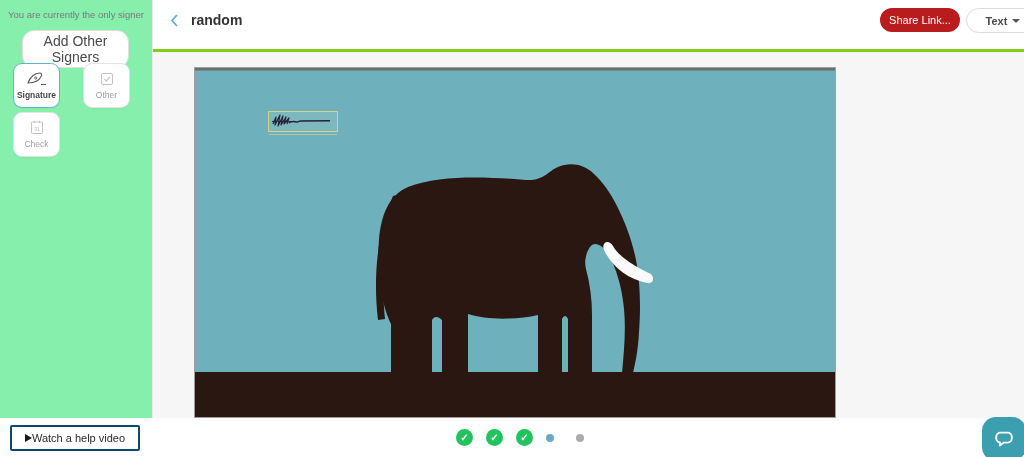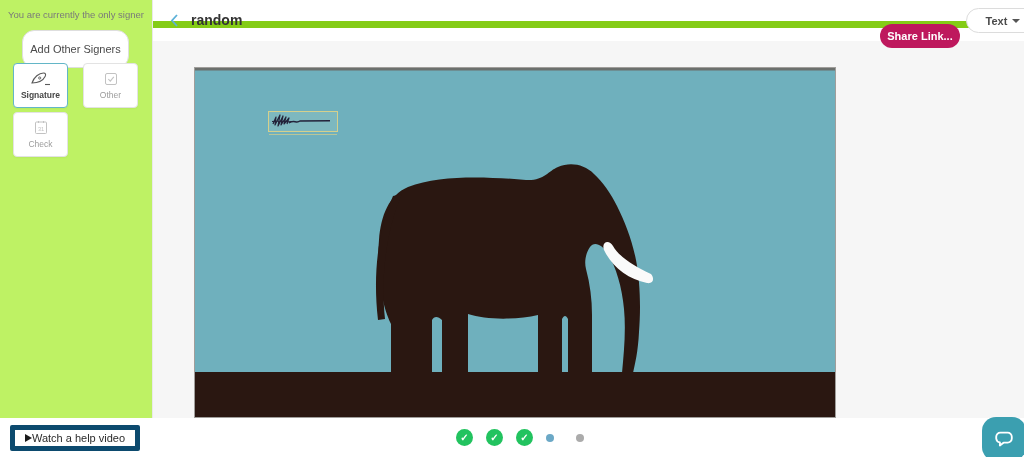--- a/index.html
+++ b/index.html
@@ -3,63 +3,63 @@
 <meta charset="utf-8">
 <style>
   * { margin:0; padding:0; box-sizing:border-box; }
   html,body { background:#fff; }
   .stage {
     position:relative; width:1024px; height:457px; overflow:hidden;
     background:#fff; font-family:"Liberation Sans", sans-serif;
   }
   
   .topbar {
-    position:absolute; left:153px; top:0; width:871px; height:28px;
-    background:#fff; border-bottom:7px solid #84cc16;
+    position:absolute; left:153px; top:0; width:871px; height:52px;
+    background:#fff; border-bottom:3px solid #84cc16;
   }
   .back-btn { position:absolute; left:11px; top:10px; width:20px; height:20px;
     display:flex; align-items:center; justify-content:center; cursor:pointer; }
   .doc-title { position:absolute; left:38px; top:12px; font-size:14px; font-weight:bold; color:#333; }
   .share-link-btn {
-    position:absolute; left:727px; top:24px; width:80px; height:24px;
-    background:#be185d; border:none; border-radius:13px; color:#fff;
-    font-size:11px; font-weight:bold; font-family:inherit; cursor:pointer;
+    position:absolute; left:727px; top:8px; width:80px; height:24px;
+    background:#b91c1c; border:none; border-radius:13px; color:#fff;
+    font-size:11px; font-weight:normal; font-family:inherit; cursor:pointer;
   }
   .share-btn {
     position:absolute; left:813px; top:8px; width:74px; height:25px;
     background:#fff; border:1px solid #dcdcdc; border-radius:13px; color:#4a4a4a;
     font-size:11px; font-weight:bold; font-family:inherit; cursor:pointer;
     display:flex; align-items:center; justify-content:center; gap:5px;
   }
   .caret-down { width:0; height:0; border-left:4px solid transparent;
     border-right:4px solid transparent; border-top:4px solid #555; }
   
   .sidebar { position:absolute; left:0; top:0; width:153px; height:418px;
-    background:#bef264; border-right:1px solid #e9e9e9;text-decoration:underline; }
+    background:#86efac; border-right:1px solid #e9e9e9;text-decoration:underline; }
   .signer-note { position:absolute; left:0; top:9px; width:100%; text-align:center;
     font-size:9.5px; color:#7a7a7a; }
   .add-signers-btn {
     position:absolute; left:22px; top:30px; width:107px; height:38px;
     background:#fff; border:1px solid #dedede; border-radius:12px;
-    font-size:11px; color:#4a4a4a; font-family:inherit; cursor:pointer;
+    font-size:14px; color:#4a4a4a; font-family:inherit; cursor:pointer;
   }
   .tools { position:absolute; left:13px; top:63px; display:grid;
     grid-template-columns:55px 55px; column-gap:15px; row-gap:4px; }
   .tool-card {
-    width:55px; height:45px; background:#fff; border:1px solid #e3e3e3; border-radius:4px;
+    width:47px; height:45px; background:#fff; border:1px solid #e3e3e3; border-radius:9px;
     box-shadow:0 1px 2px rgba(0,0,0,0.04); cursor:pointer;
     display:flex; flex-direction:column; align-items:center; justify-content:center;
     color:#c2c2c2;
   }
   .tool-card[data-state="true"] { border:1px solid #63b6c7; color:#5a5a5a; }
   .tool-label { font-size:8.5px; margin-top:4px; color:#9c9c9c; }
   .tool-card[data-state="true"] .tool-label { color:#474747; font-weight:bold; }
   .help-video-btn {
     position:absolute; left:10px; top:425px; width:130px; height:26px;
-    background:#fff; border:5px solid #0c4a6e; border-radius:2px; cursor:pointer;
+    background:#fff; border:2px solid #0c4a6e; border-radius:2px; cursor:pointer;
     display:flex; align-items:center; justify-content:center; 
     font-size:11px; color:#2b2b2b; font-family:inherit;
   }
   .play-tri { width:0; height:0; border-left:7px solid #1a1a1a;
     border-top:4.5px solid transparent; border-bottom:4.5px solid transparent; }
   
   .main-bg { position:absolute; left:153px; top:41px; width:871px; height:377px; background:#f6f6f6; }
   .document {
     position:absolute; left:195px; top:68px; width:640px; height:349px;
     box-shadow:0 0 0 1px rgba(90,85,80,0.55); cursor:pointer;

